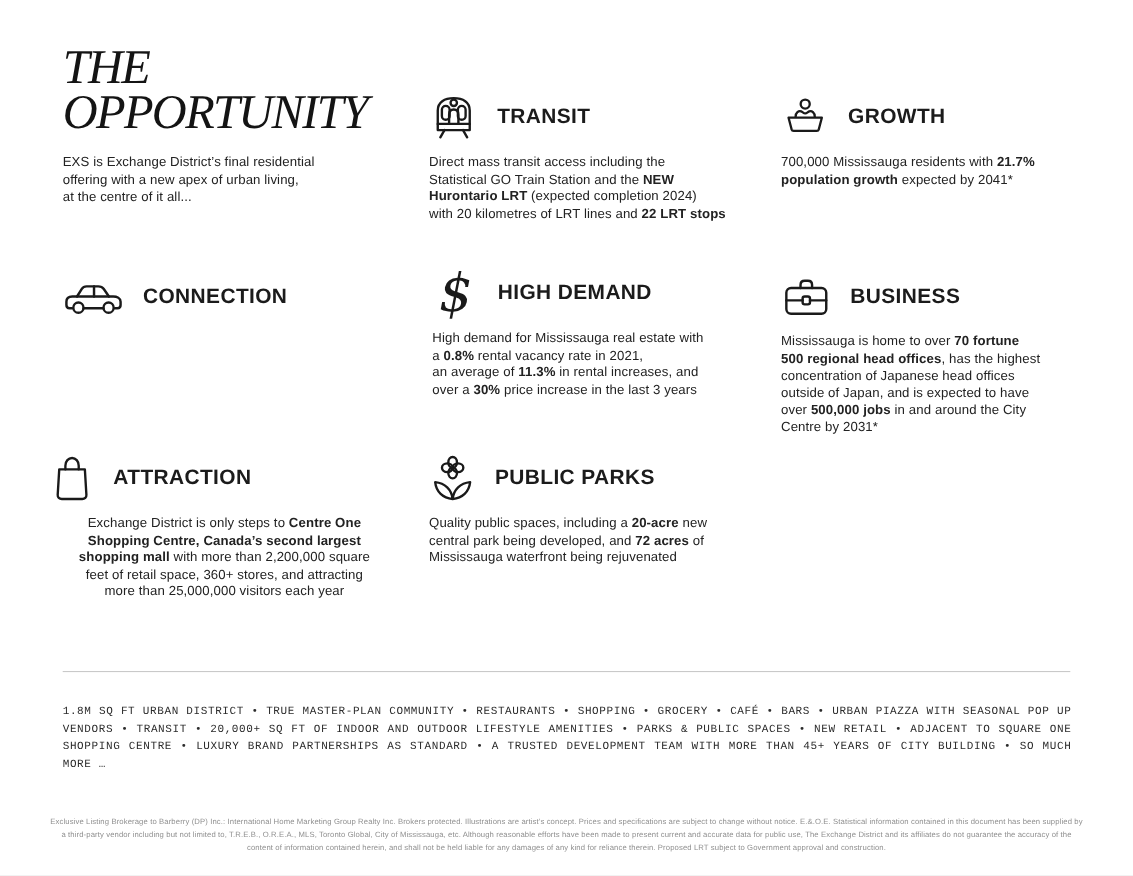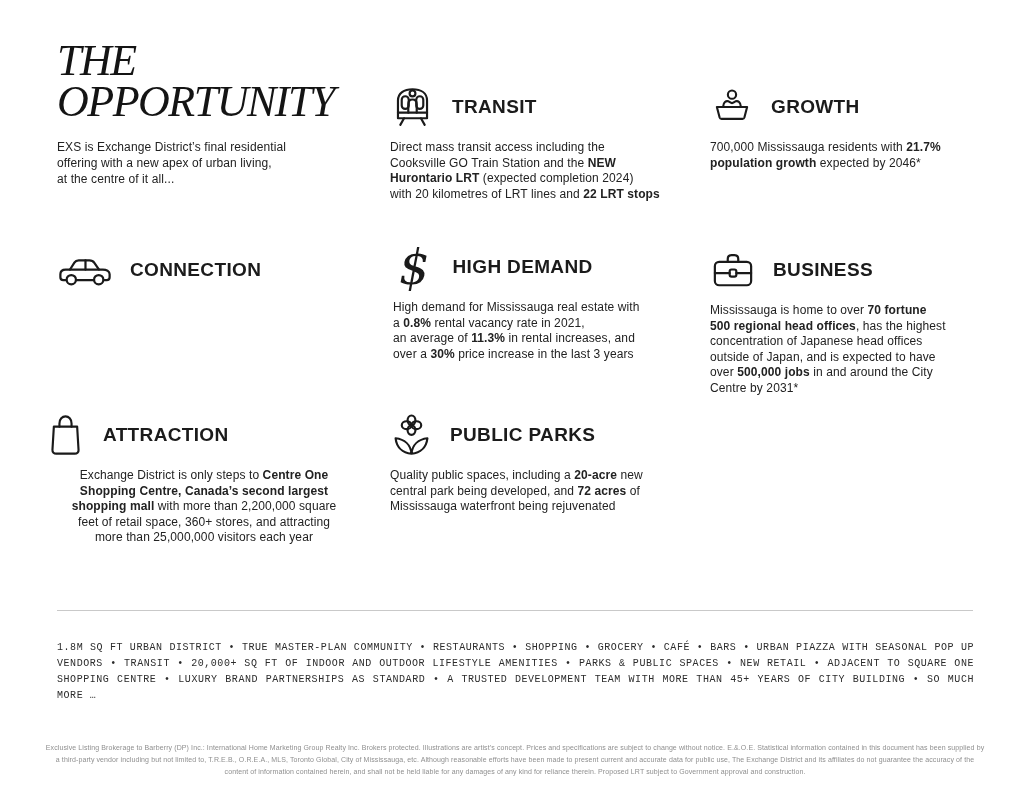--- a/index.html
+++ b/index.html
@@ -76,34 +76,34 @@
               <path d="M8.5 29.5 H39.5"></path>
               <rect x="12.5" y="12" width="7.5" height="13.5" rx="3.75"></rect>
               <rect x="28" y="12" width="7.5" height="13.5" rx="3.75"></rect>
               <circle cx="24" cy="9" r="3.1"></circle>
               <path d="M19.5 29.5 V20.5 C19.5 17 21.5 15.5 24 15.5 C26.5 15.5 28.5 17 28.5 20.5 V29.5"></path>
               <path d="M15 35.5 L11 42.5 M33 35.5 L37 42.5"></path>
             </svg>
           </span>
           <h2 class="sec-label">TRANSIT</h2>
         </div>
-        <p class="sec-body"><span>Direct mass transit access including the</span><br><span>Cooksville GO Train Station and the </span><span class="em">NEW</span><br><span class="em">Hurontario LRT</span><span> (expected completion 2024)</span><br><span>with 20 kilometres of LRT lines and </span><span class="em">22 LRT stops</span></p>
+        <p class="sec-body"><span>Direct mass transit access including the</span><br><span>Statistical GO Train Station and the </span><span class="em">NEW</span><br><span class="em">Hurontario LRT</span><span> (expected completion 2024)</span><br><span>with 20 kilometres of LRT lines and </span><span class="em">22 LRT stops</span></p>
       </section>
       <section class="sec sec-growth">
         <div class="sec-head">
           <span class="icon-box">
             <svg width="44" height="42" viewBox="0 0 48 44">
               <circle cx="24" cy="8.5" r="4.5"></circle>
               <path d="M14.5 21 C14.5 17 17.5 14.8 20 15.8 C21.5 16.4 22.5 17.8 24 17.8 C25.5 17.8 26.5 16.4 28 15.8 C30.5 14.8 33.5 17 33.5 21"></path>
               <path d="M7.5 22 H40.5 L37.5 33.5 C37.2 34.5 36.5 35 35.5 35 H12.5 C11.5 35 10.8 34.5 10.5 33.5 Z"></path>
             </svg>
           </span>
           <h2 class="sec-label">GROWTH</h2>
         </div>
-        <p class="sec-body"><span>700,000 Mississauga residents with </span><span class="em">21.7%</span><br><span class="em">population growth</span><span> expected by 2046*</span></p>
+        <p class="sec-body"><span>700,000 Mississauga residents with </span><span class="em">21.7%</span><br><span class="em">population growth</span><span> expected by 2041*</span></p>
       </section>
       <section class="sec sec-connection">
         <div class="sec-head">
           <span class="icon-box">
             <svg width="56" height="41" viewBox="0 0 58 42">
               <path d="M8.7 31 H6.5 C4.5 31 3.5 29.8 3.5 28 V25 C3.5 21.8 5.5 20 9 20 H13.5 L18 12.8 C19 11.2 20.6 10.5 22.5 10.5 H33.5 C35.8 10.5 37.5 11.3 38.7 13 L43.5 20 H47.5 C51 20 54.5 21.5 54.5 25 V28 C54.5 29.8 53.5 31 51.5 31 H49.3"></path>
               <circle cx="14.8" cy="30.5" r="4.8"></circle>
               <circle cx="43.2" cy="30.5" r="4.8"></circle>
               <path d="M19.8 31 H38.2"></path>
               <path d="M13.5 20 H43.5"></path>

